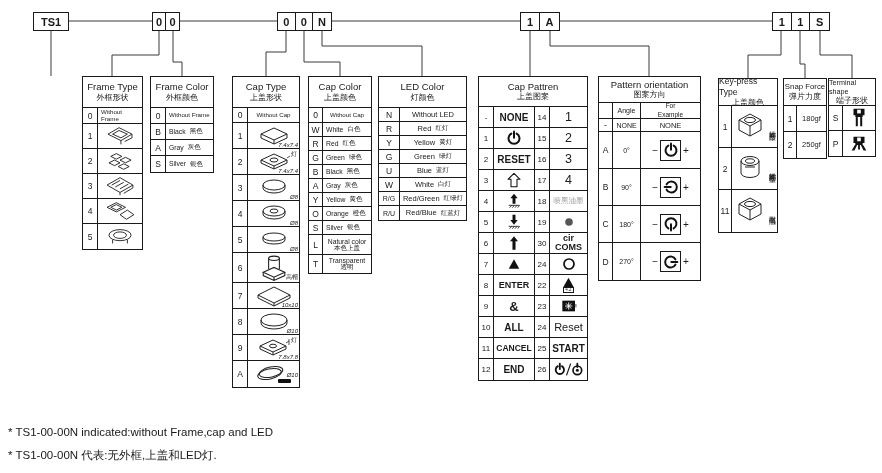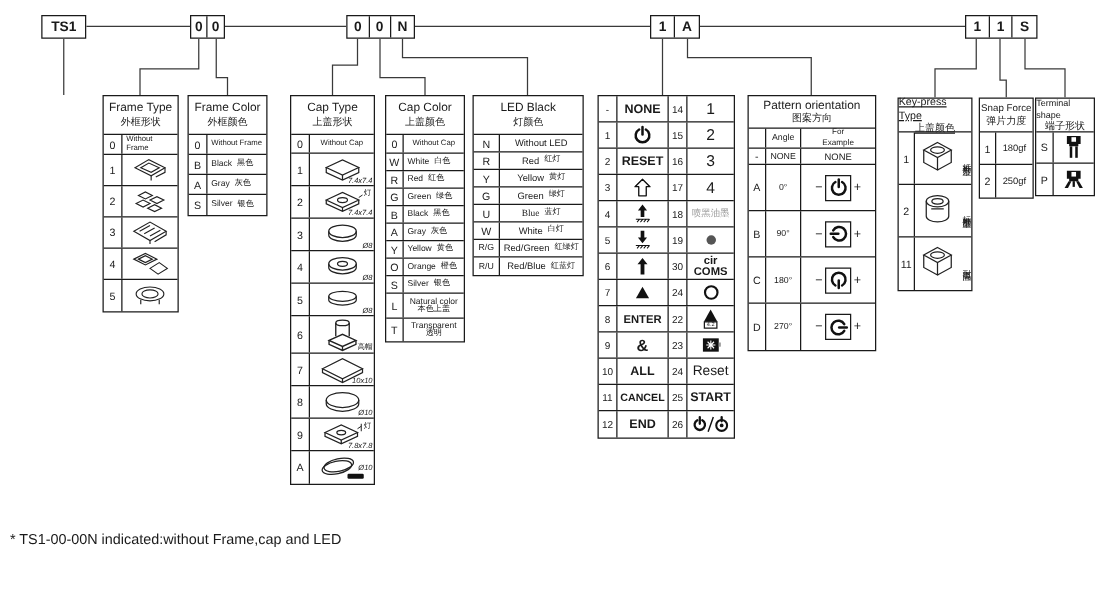--- a/index.html
+++ b/index.html
@@ -503,21 +503,21 @@
       <div class="cc" style="width:14px;">T</div>
       <div class="lbl lbl2">
           <span>Transparent</span>
           <span class="zh">透明</span>
         </div>
     </div>
   </div>
 
   <div class="col" style="left:378px;top:76px;width:89px;">
     <div class="ctitle" style="height:31px;">
-      <div class="ten">LED Black</div>
+      <div class="ten">LED Color</div>
       <div class="tzh">灯颜色</div>
     </div>
     <div class="row" style="height:14px;">
       <div class="cc" style="width:21px;">N</div>
       <div class="lbl center" style="font-size:7.5px;">
           <span>Without LED</span>
         </div>
     </div>
     <div class="row" style="height:14px;">
       <div class="cc" style="width:21px;">R</div>
@@ -535,21 +535,21 @@
     </div>
     <div class="row" style="height:14px;">
       <div class="cc" style="width:21px;">G</div>
       <div class="lbl center" style="font-size:7.5px;">
           <span>Green</span>
           <span class="zh">绿灯</span>
         </div>
     </div>
     <div class="row" style="height:14px;">
       <div class="cc" style="width:21px;">U</div>
-      <div class="lbl center" style="font-size:7.5px;font-family:Liberation Serif, serif;">
+      <div class="lbl center" style="font-size:7.5px;">
           <span>Blue</span>
           <span class="zh">蓝灯</span>
         </div>
     </div>
     <div class="row" style="height:14px;">
       <div class="cc" style="width:21px;">W</div>
       <div class="lbl center" style="font-size:7.5px;">
           <span>White</span>
           <span class="zh">白灯</span>
         </div>
@@ -564,20 +564,24 @@
     <div class="row" style="height:14px;">
       <div class="cc" style="width:21px;font-size:7px;">R/U</div>
       <div class="lbl center" style="font-size:7.5px;">
           <span>Red/Blue</span>
           <span class="zh">红蓝灯</span>
         </div>
     </div>
   </div>
 
   <div class="col" style="left:478px;top:76px;width:110px;">
+    <div class="ctitle" style="height:30px;">
+      <div class="ten">Cap Pattren</div>
+      <div class="tzh">上盖图案</div>
+    </div>
     <div class="prow">
       <div class="pc">-</div>
       <div class="ps">NONE</div>
       <div class="pc">14</div>
       <div class="ps bignum">1</div>
     </div>
     <div class="prow">
       <div class="pc">1</div>
       <div class="ps">
           <svg class="sym16">
@@ -767,21 +771,21 @@
             <svg class="sym16 rotD">
               <use href="#sym-power"></use>
             </svg>
           </span>
           <span>+</span>
         </div>
     </div>
   </div>
 
   <div class="col" style="left:718px;top:78px;width:60px;">
-    <div class="ctitle" style="height:27px;text-decoration:underline;">
+    <div class="ctitle" style="height:27px;">
       <div class="ten" style="font-size:8.5px;">Key-press Type</div>
       <div class="tzh">上盖颜色</div>
     </div>
     <div class="row" style="height:42px;">
       <div class="cc" style="width:13px;">1</div>
       <div class="iconcell">
           <svg width="26" height="32">
             <use href="#sym-key"></use>
           </svg>
         </div>
@@ -839,14 +843,15 @@
       <div class="cc" style="width:14px;">P</div>
       <div class="iconcell">
           <svg width="20" height="22">
             <use href="#sym-term-p"></use>
           </svg>
         </div>
     </div>
   </div>
 
   <div class="note-line" style="top:426px;">* TS1-00-00N indicated:without Frame,cap and LED</div>
+  <div class="note-line" style="top:448px;">* TS1-00-00N 代表:无外框,上盖和LED灯.</div>
 
 </div>
 
 </body></html>

